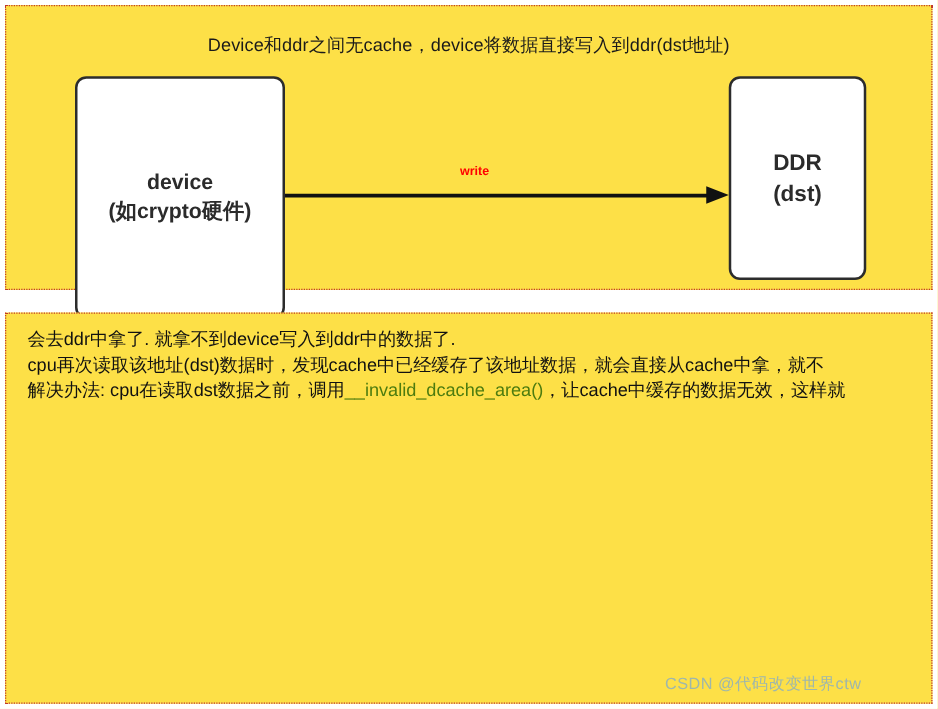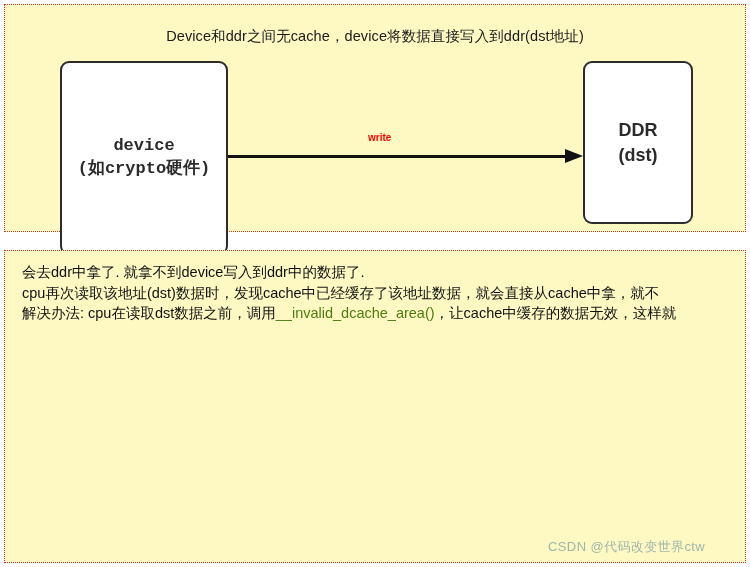--- a/index.html
+++ b/index.html
@@ -19,21 +19,21 @@
     position: absolute;
     left: 0;
     top: 0;
     width: 750px;
     height: 567px;
   }
 
   
   .panel {
     position: absolute;
-    background: #fef9c3;
+    background: #fde047;
     border: 1px dotted #c0392b;
     box-sizing: border-box;
   }
   #panel-top {
     left: 4px;
     top: 4px;
     width: 742px;
     height: 228px;
   }
   #panel-bottom {
@@ -74,21 +74,20 @@
   }
   .node .line1 { display: block; }
   .node .line2 { display: block; }
 
   #node-device {
     left: 55px;
     top: 56px;
     width: 168px;
     height: 194px;
     font-size: 17px;
-    font-family: Liberation Mono, monospace;
   }
   #node-ddr-top {
     left: 578px;
     top: 56px;
     width: 110px;
     height: 163px;
     font-size: 18px;
   }
 
   
@@ -130,21 +129,21 @@
     color: #111111;
   }
   #explain-text p { margin: 0; }
   .fn-ref {
     color: #4d7c0f;
   }
 
   
   #watermark {
     position: absolute;
-    left: 548px;
+    left: 532px;
     top: 538px;
     font-size: 13px;
     color: #9fb7ab;
     white-space: nowrap;
     letter-spacing: 0.4px;
   }
 </style>
 </head>
 <body>
 

